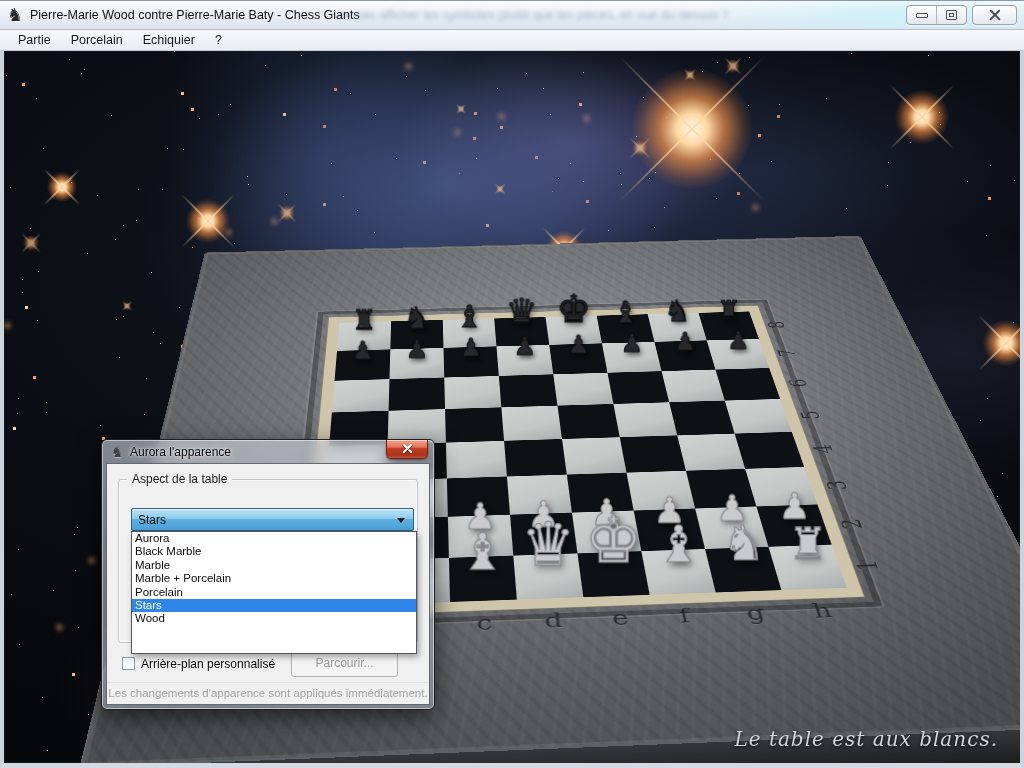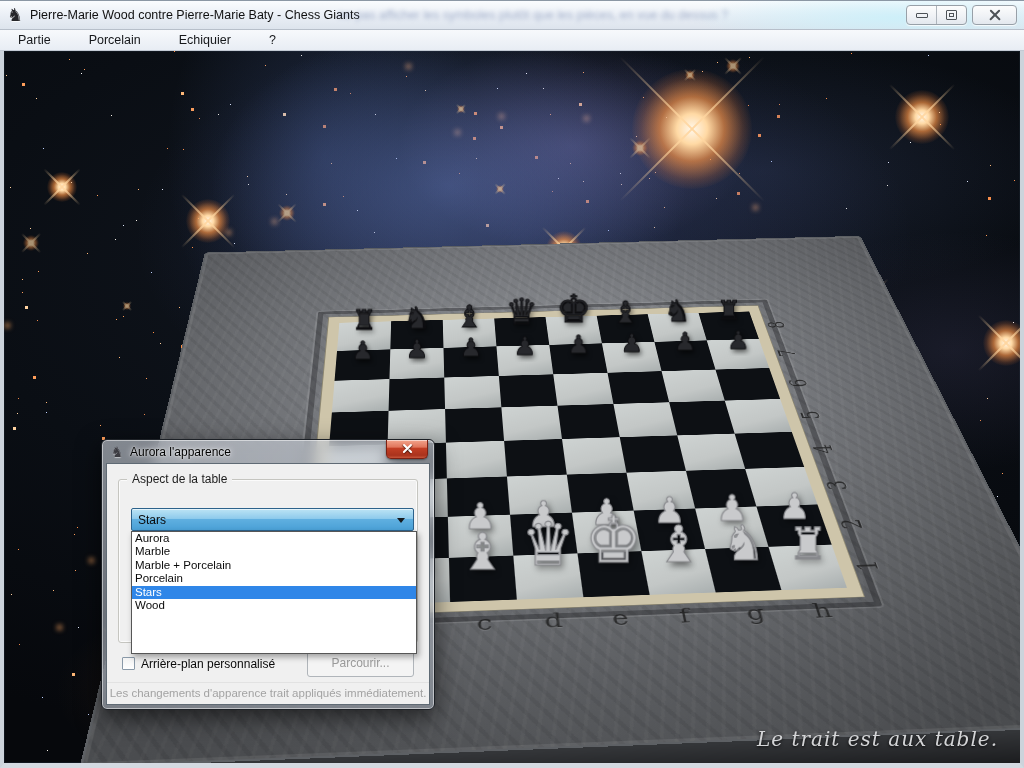--- a/index.html
+++ b/index.html
@@ -32,21 +32,21 @@
     background:linear-gradient(#fdfdfd,#eef1f5 60%,#e3e8ee);box-shadow:0 1px 1px rgba(255,255,255,.8);}
   .g-min{position:absolute;left:9px;top:7px;width:10px;height:3px;border:1px solid #4d5257;border-radius:1px;}
   .g-max{position:absolute;left:9px;top:4px;width:9px;height:8px;border:1px solid #4d5257;border-radius:1px;}
   .g-max:after{content:"";position:absolute;left:2px;top:2px;width:3px;height:2px;border:1px solid #4d5257;}
   .g-x{position:absolute;left:50%;top:50%;width:12px;height:12px;transform:translate(-50%,-50%);}
   .g-x:before,.g-x:after{content:"";position:absolute;left:-1px;top:5px;width:14px;height:2.4px;background:#4d5257;border-radius:1px;}
   .g-x:before{transform:rotate(45deg);} .g-x:after{transform:rotate(-45deg);}
   .menubar{
     position:absolute;left:0;top:30px;width:1024px;height:21px;box-sizing:border-box;
     background:linear-gradient(#f7f9fc,#e8edf4);border-bottom:1px solid #c3cad4;
-    display:flex;align-items:center;padding-left:8px;gap:18px;
+    display:flex;align-items:center;padding-left:8px;
   }
   .menu-item{font-size:12.5px;color:#16181b;padding:2px 10px;cursor:default;}
   
   .viewport{
     position:absolute;left:0;top:51px;right:0;bottom:0;box-sizing:border-box;
     border-left:4px solid #ccd3db;border-right:4px solid #ccd3db;border-bottom:5px solid #d4dae1;
     box-shadow:inset 0 0 0 1px rgba(18,24,32,.9);
     background:
       radial-gradient(ellipse 900px 500px at 45% 30%, #11161f 0%, #0a0e14 55%, #06080c 100%);
     overflow:hidden;
@@ -127,21 +127,21 @@
   .combo-value{position:absolute;left:6px;top:4px;font-size:12px;color:#0a0a0a;}
   .combo-arrow{position:absolute;right:8px;top:9px;width:0;height:0;
     border-left:4px solid transparent;border-right:4px solid transparent;border-top:5px solid #14191d;}
   .droplist{position:absolute;left:24px;top:67px;width:286px;height:123px;box-sizing:border-box;
     background:#fff;border:1px solid #565656;z-index:5;box-shadow:2px 3px 6px rgba(0,0,0,.35);}
   .drop-item{height:13.4px;line-height:13.5px;font-size:11.5px;color:#0a0a0a;padding-left:3px;white-space:nowrap;overflow:hidden;}
   .drop-item.selected{background:#2f86e8;color:#fff;}
   .checkbox{position:absolute;left:15px;top:193px;width:13px;height:13px;box-sizing:border-box;
     border:1px solid #8a99a8;background:linear-gradient(#f2f2f2,#fff);border-radius:1px;}
   .checkbox-label{position:absolute;left:34px;top:193px;font-size:12px;color:#0a0a0a;}
-  .browse-btn{position:absolute;left:200px;top:186px;width:107px;height:27px;box-sizing:border-box;
+  .browse-btn{position:absolute;left:184px;top:186px;width:107px;height:27px;box-sizing:border-box;
     border:1px solid #b0b5ba;border-radius:3px;background:#f4f4f4;
     font-size:12px;color:#9b9b9b;text-align:center;line-height:25px;}
   .dlg-status{position:absolute;left:0;right:0;bottom:0;height:21px;border-top:1px solid #e2e2e2;
     font-size:11.5px;color:#a3a3a3;text-align:center;line-height:20px;white-space:nowrap;overflow:hidden;}
 </style>
 </head>
 <body>
 
 <div class="titlebar">
   <span class="app-icon">♞</span>
@@ -447,43 +447,44 @@
         <div class="piece white" style="left: 226px; top: 603px; width: 58px; font-size: 43px; height: 51px; line-height: 51px; margin-top: -47px;">♞</div>
         <div class="piece white" style="left: 284px; top: 603px; width: 58px; font-size: 45px; height: 53px; line-height: 53px; margin-top: -49px;">♝</div>
         <div class="piece white" style="left: 342px; top: 603px; width: 58px; font-size: 53px; height: 61px; line-height: 61px; margin-top: -57px;">♛</div>
         <div class="piece white" style="left: 400px; top: 603px; width: 58px; font-size: 57px; height: 65px; line-height: 65px; margin-top: -61px;">♚</div>
         <div class="piece white" style="left: 458px; top: 603px; width: 58px; font-size: 45px; height: 53px; line-height: 53px; margin-top: -49px;">♝</div>
         <div class="piece white" style="left: 516px; top: 603px; width: 58px; font-size: 43px; height: 51px; line-height: 51px; margin-top: -47px;">♞</div>
         <div class="piece white" style="left: 574px; top: 603px; width: 58px; font-size: 39px; height: 47px; line-height: 47px; margin-top: -43px;">♜</div>
       </div>
   </div>
 
-  <div class="turn-text">Le trait est aux table.</div>
+  <div class="turn-text">Le table est aux blancs.</div>
 </div>
 
 <div class="dialog">
   <span class="dlg-icon">♞</span>
   <span class="dlg-title">Aurora l'apparence</span>
   <div class="dlg-close">
       <div class="g-x"></div>
     </div>
   <div class="dlg-client">
     <div class="groupbox">
       <span class="groupbox-label">Aspect de la table</span>
     </div>
     <div class="combo">
       <span class="combo-value">Stars</span>
       <span class="combo-arrow"></span>
     </div>
     <div class="droplist" id="droplist">
         <div class="drop-item">Aurora</div>
+        <div class="drop-item">Black Marble</div>
         <div class="drop-item">Marble</div>
         <div class="drop-item">Marble + Porcelain</div>
         <div class="drop-item">Porcelain</div>
         <div class="drop-item selected">Stars</div>
         <div class="drop-item">Wood</div>
       </div>
     <div class="checkbox"></div>
     <span class="checkbox-label">Arrière-plan personnalisé</span>
     <div class="browse-btn">Parcourir...</div>
-    <div class="dlg-status">Les changements d'apparence trait appliqués immédiatement.</div>
+    <div class="dlg-status">Les changements d'apparence sont appliqués immédiatement.</div>
   </div>
 </div>
 
 </body></html>

